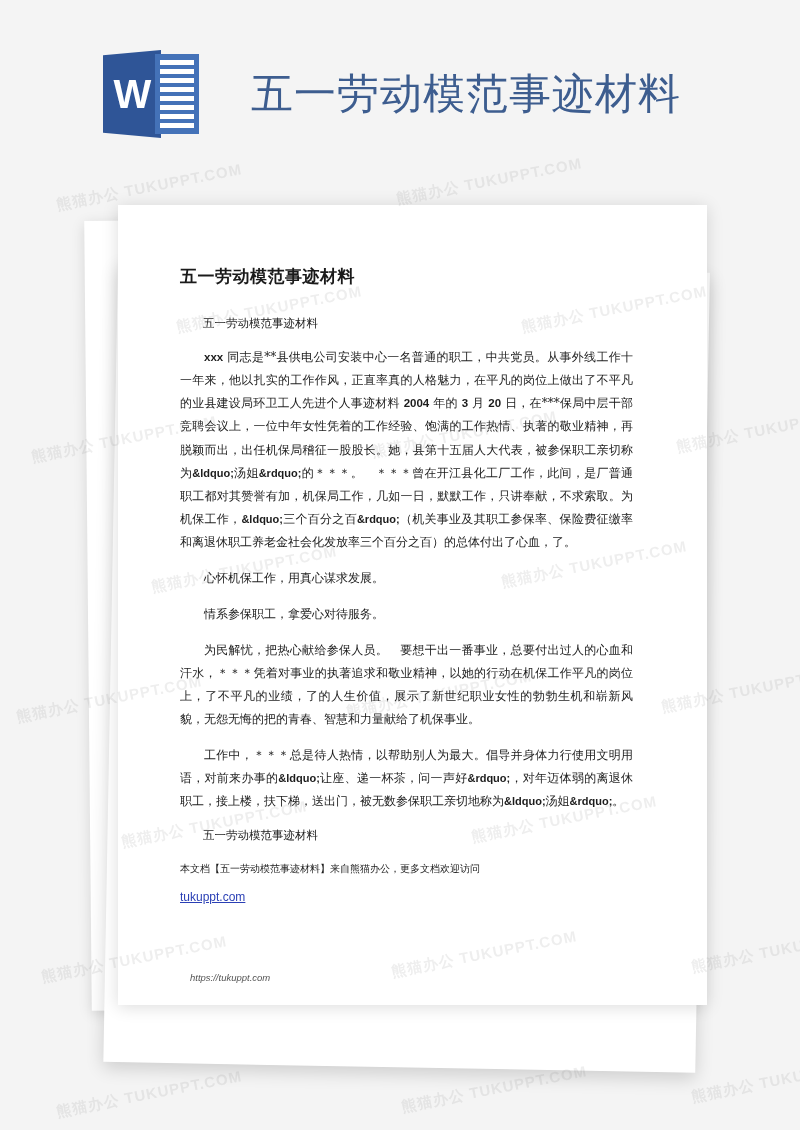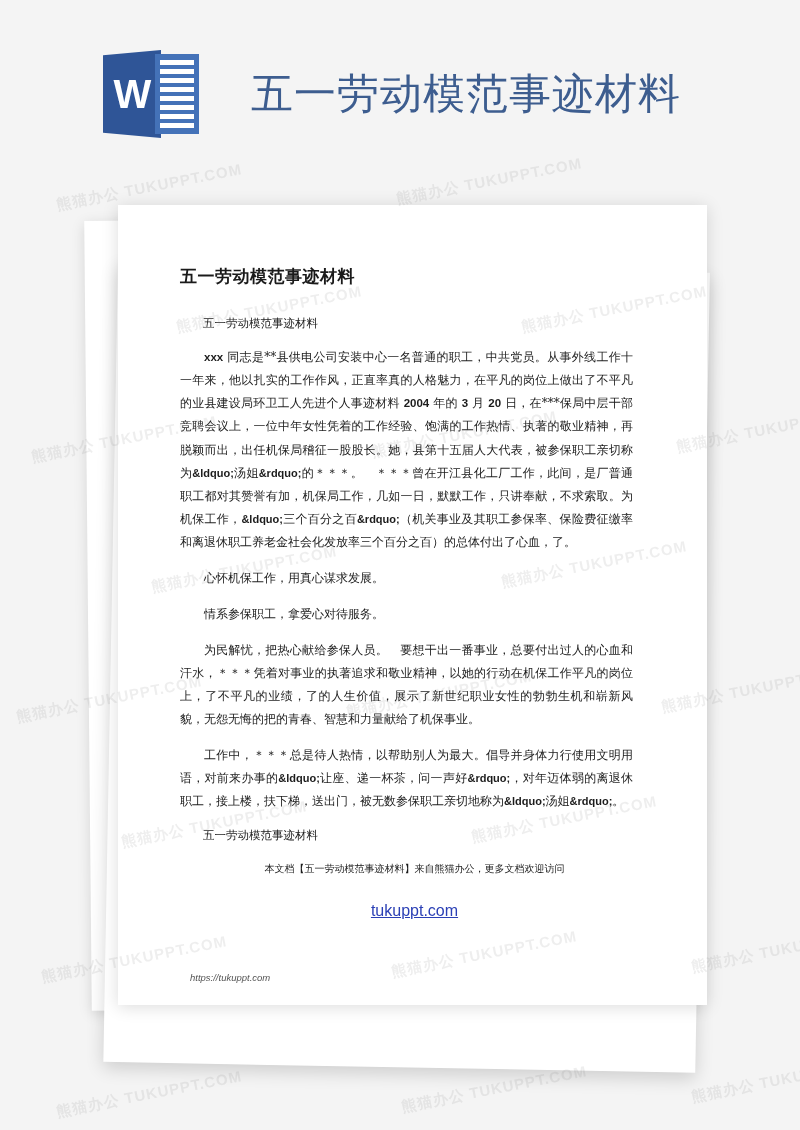--- a/index.html
+++ b/index.html
@@ -189,29 +189,28 @@
     margin: 0 0 16px 0;
     line-height: 1.6;
   }
 
   .source-note {
     font-family: "DejaVu Serif", serif;
     font-size: 10px;
     color: #1c1c1c;
     line-height: 1.75;
     margin: 0;
-    text-align: center;
   }
   .source-link {
     display: inline-block;
     color: #2a3fb5;
     text-decoration: underline;
     font-family: "Liberation Sans", sans-serif;
-    font-size: 16px;
-    margin-top: 19px;
+    font-size: 12px;
+    margin-top: 9px;
   }
 
   .page-footer-url {
     position: absolute;
     left: 72px;
     bottom: 22px;
     font-family: "Liberation Sans", sans-serif;
     font-size: 9.5px;
     color: #555;
     font-style: italic;

